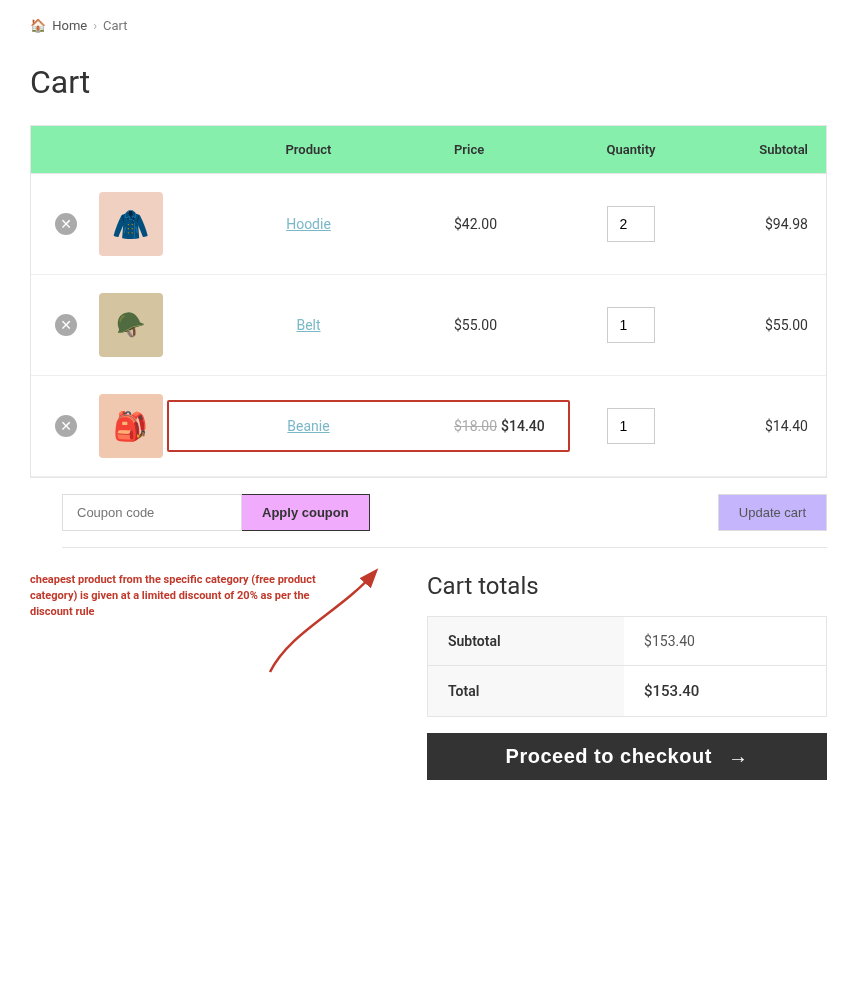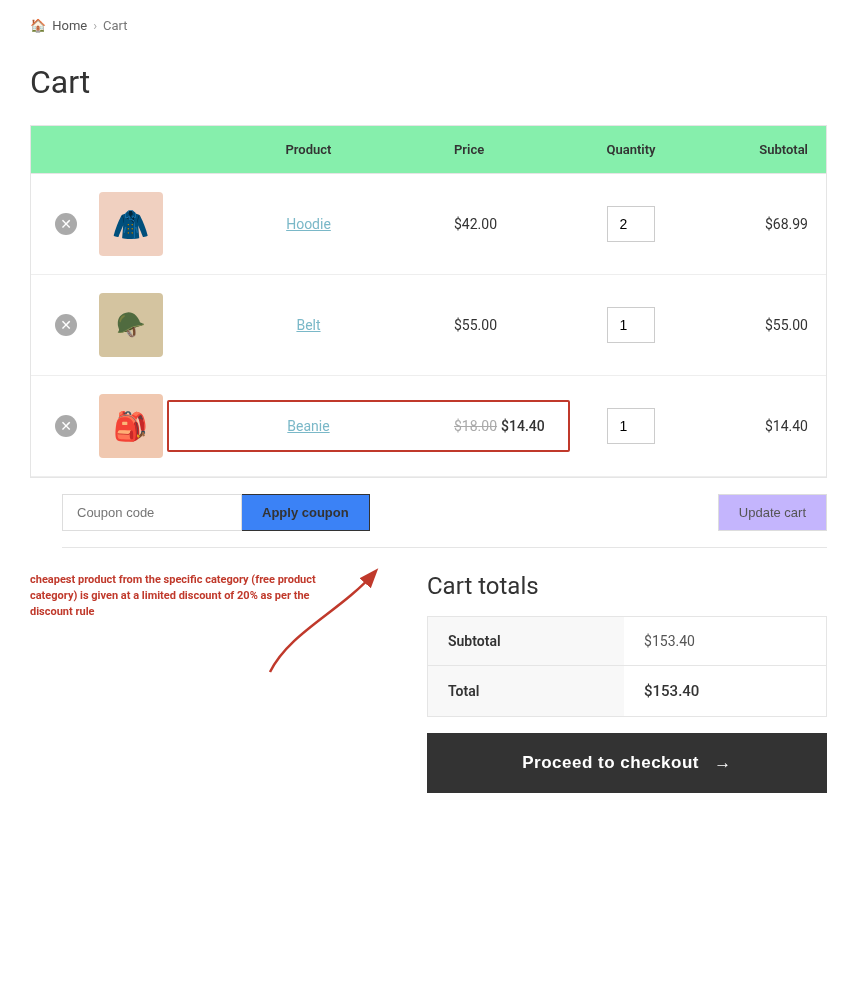--- a/index.html
+++ b/index.html
@@ -118,21 +118,21 @@
       border: 1px solid #ddd;
       font-size: 13px;
       color: #aaa;
       outline: none;
       width: 180px;
       background: #fff;
     }
 
     .apply-coupon-btn {
       padding: 10px 20px;
-      background: #3b82f6;
+      background: #f0abfc;
       border: 1px solid #333;
       border-left: none;
       font-size: 13px;
       font-weight: 600;
       cursor: pointer;
       color: #333;
     }
 
     .update-cart-btn {
       padding: 10px 20px;
@@ -199,25 +199,25 @@
 
     .totals-table tr:last-child td:last-child {
       font-size: 15px;
       font-weight: 500;
       color: #333;
     }
 
     .checkout-btn {
       display: block;
       width: 100%;
-      padding: 20px;
+      padding: 12px;
       background: #333;
       color: #fff;
       text-align: center;
-      font-size: 17px;
+      font-size: 20px;
       font-weight: 700;
       border: none;
       cursor: pointer;
       letter-spacing: 0.5px;
     }
 
     
     .img-hoodie {
       background: #f0d0c0;
       font-size: 28px;
@@ -307,21 +307,21 @@
           <span style="font-size:30px;">🧥</span>
         </div>
       </div>
       <div class="product-row-cell cell-center">
         <a class="product-link" href="#">Hoodie</a>
       </div>
       <div class="product-row-cell price-normal">$42.00</div>
       <div class="product-row-cell cell-center">
         <input type="number" class="qty-input" value="2" style="">
       </div>
-      <div class="product-row-cell cell-right subtotal">$68.99</div>
+      <div class="product-row-cell cell-right subtotal">$94.98</div>
     </div>
 
     <div class="product-row">
       <div class="product-row-cell cell-center">
         <button class="remove-btn">✕</button>
       </div>
       <div class="product-row-cell">
         <div class="product-image img-belt">
           <span style="font-size:24px;">🪖</span>
         </div>

